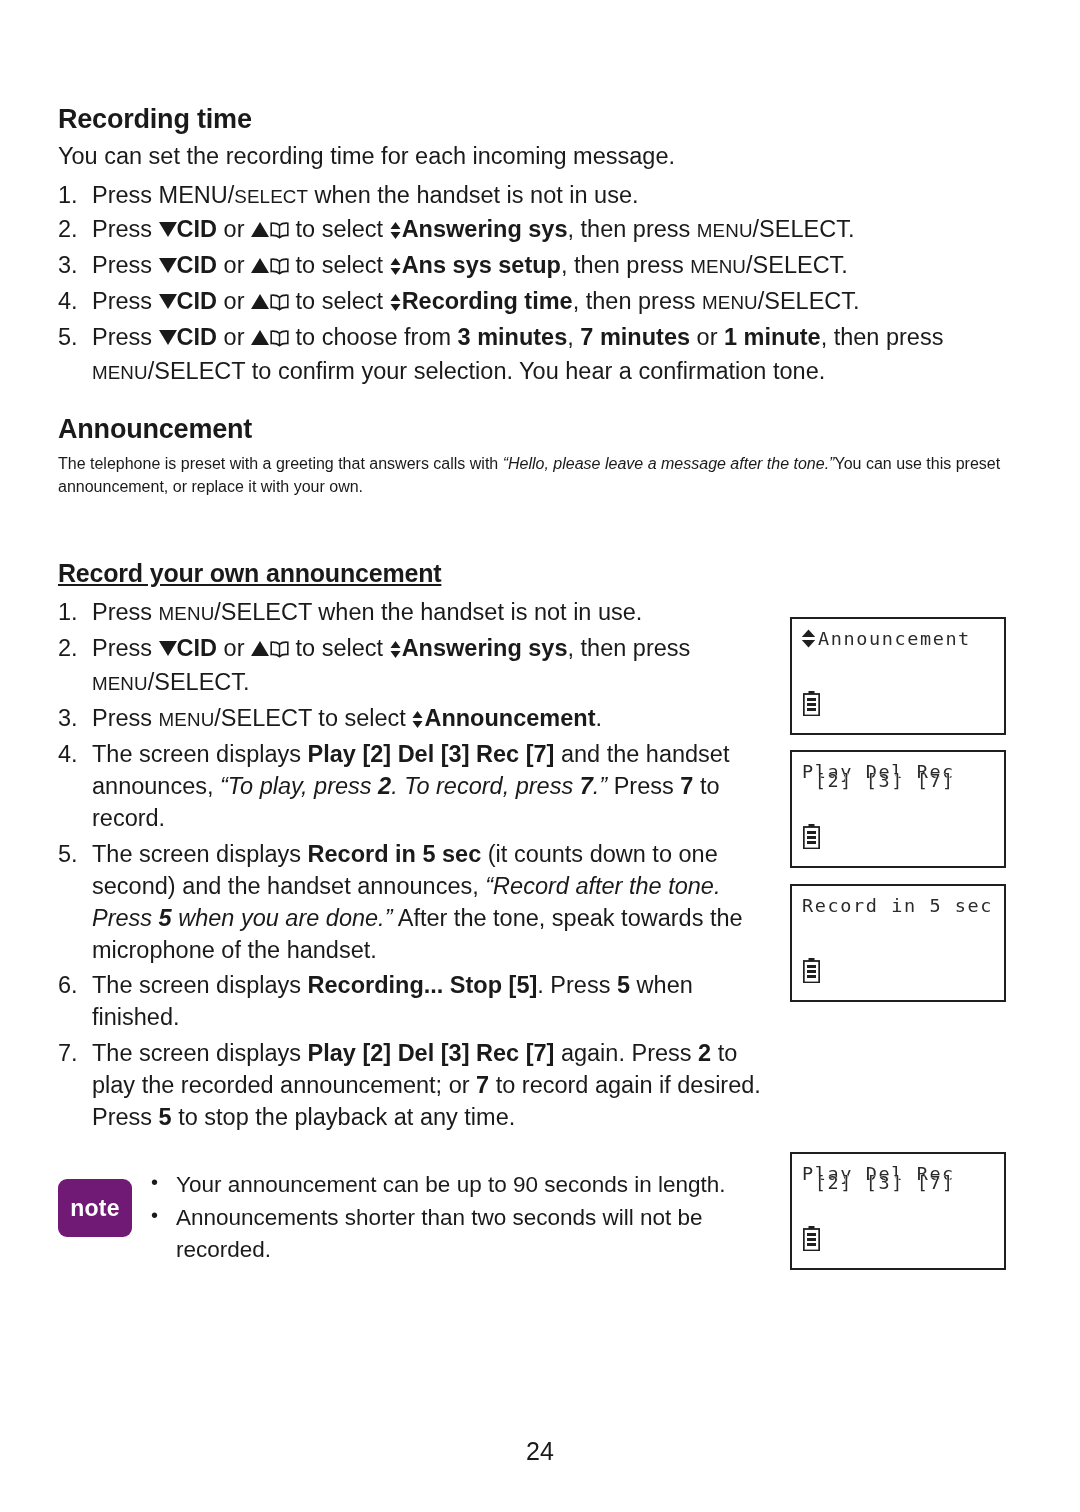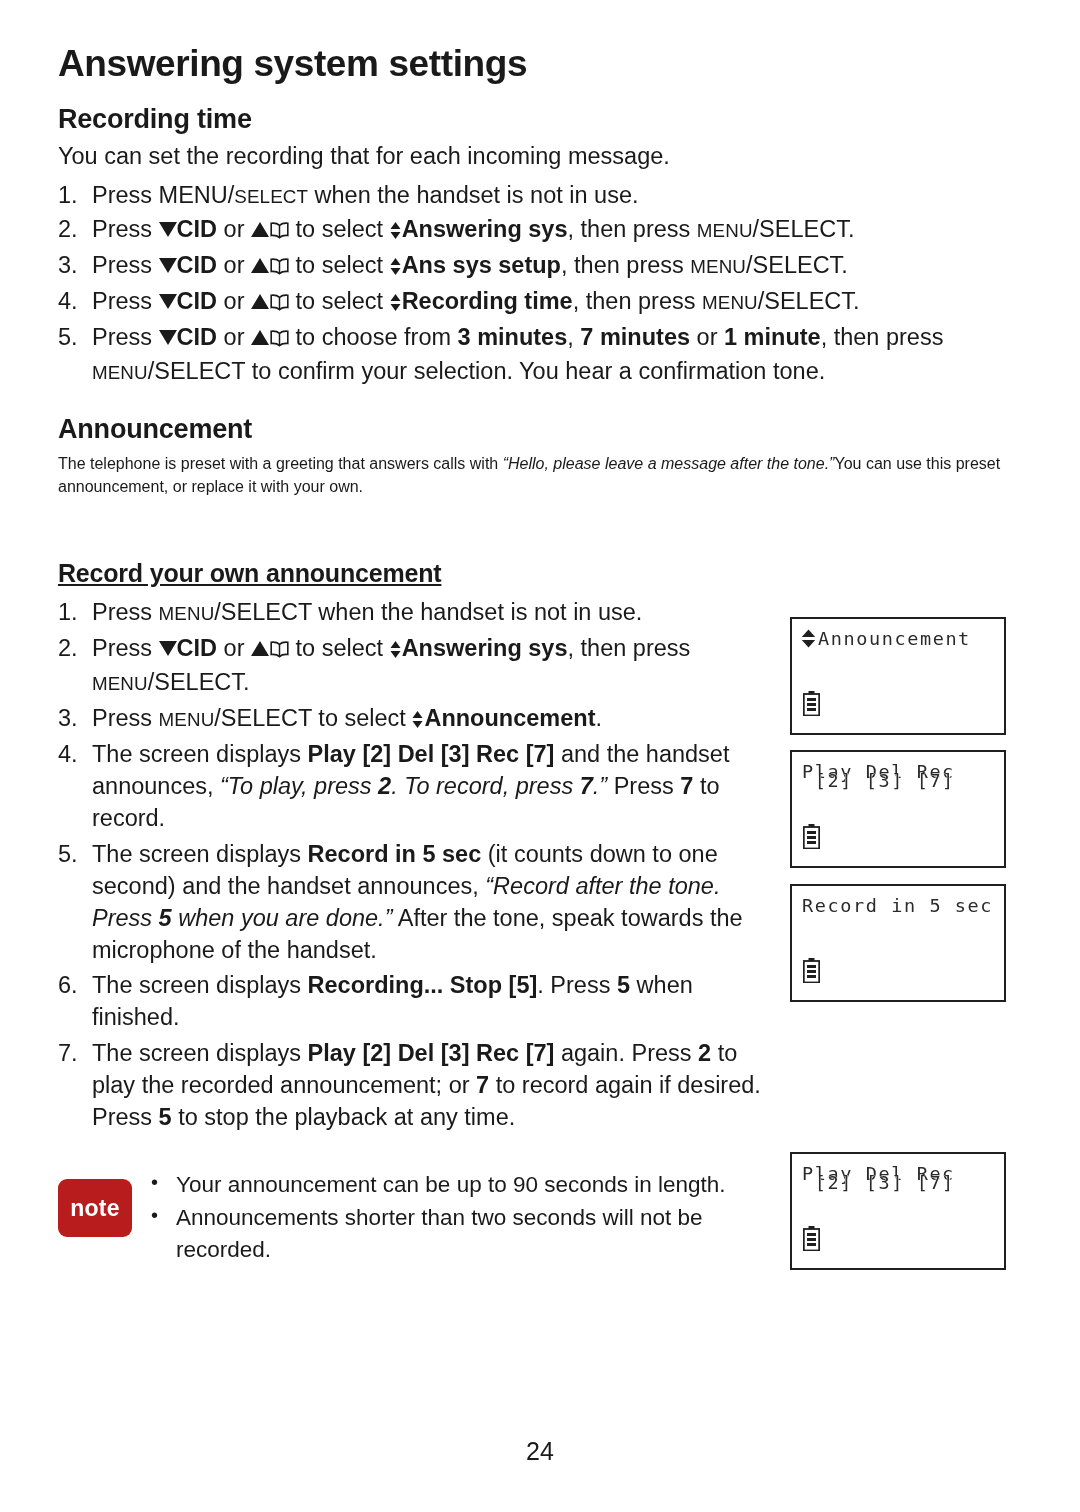--- a/index.html
+++ b/index.html
@@ -132,21 +132,21 @@
   #note-block {
     position: absolute;
     left: 58px;
     top: 1161px;
     width: 700px;
   }
   #note-badge {
     position: absolute;
     left: 0; top: 18px;
     width: 74px; height: 58px;
-    background: #b91c1c;
+    background: #701a75;
     border-radius: 9px;
     color: #ffffff;
     font-size: 23px;
     font-weight: bold;
     display: flex;
     align-items: center;
     justify-content: center;
     letter-spacing: 0.2px;
   }
   #note-list {
@@ -232,25 +232,24 @@
     text-align: center;
     font-size: 25px;
     color: #1a1a1a;
   }
 </style>
 </head>
 <body>
 
 <div class="page">
 
-  <div class="chapter-title">Answering system settings</div>
 
   <div class="h2" id="h2-recording-time">Recording time</div>
 
-  <div id="para-recording-intro">You can set the recording that for each incoming message.</div>
+  <div id="para-recording-intro">You can set the recording time for each incoming message.</div>
 
   <ol class="steps" id="steps-recording">
     <li>
       <span class="num">1.</span><span><span class="lbl-press">Press</span> <span class="menusel"><span class="lg">MENU</span><span class="lg">/</span><span class="sm">SELECT</span></span> when the handset is not in use.</span>
     </li>
     <li>
       <span class="num">2.</span><span><span class="lbl-press">Press</span> <span class="gly tri-down"></span><b>CID</b> or <span class="gly tri-up"></span><span class="gly book-icon"><svg width="19" height="17" viewBox="0 0 19 17">
               <path d="M9.5 3.3C7.4 1.3 4.4 0.9 1.2 1.2v12.3c3.2-0.3 6.2 0.1 8.3 2.1 2.1-2 5.1-2.4 8.3-2.1V1.2C14.6 0.9 11.6 1.3 9.5 3.3z" fill="none" stroke="#1a1a1a" stroke-width="1.6"></path>
               <path d="M9.5 3.6v11.6" fill="none" stroke="#1a1a1a" stroke-width="1.5"></path>
             </svg></span> to select <span class="gly updown"><svg width="11" height="17" viewBox="0 0 11 17">

